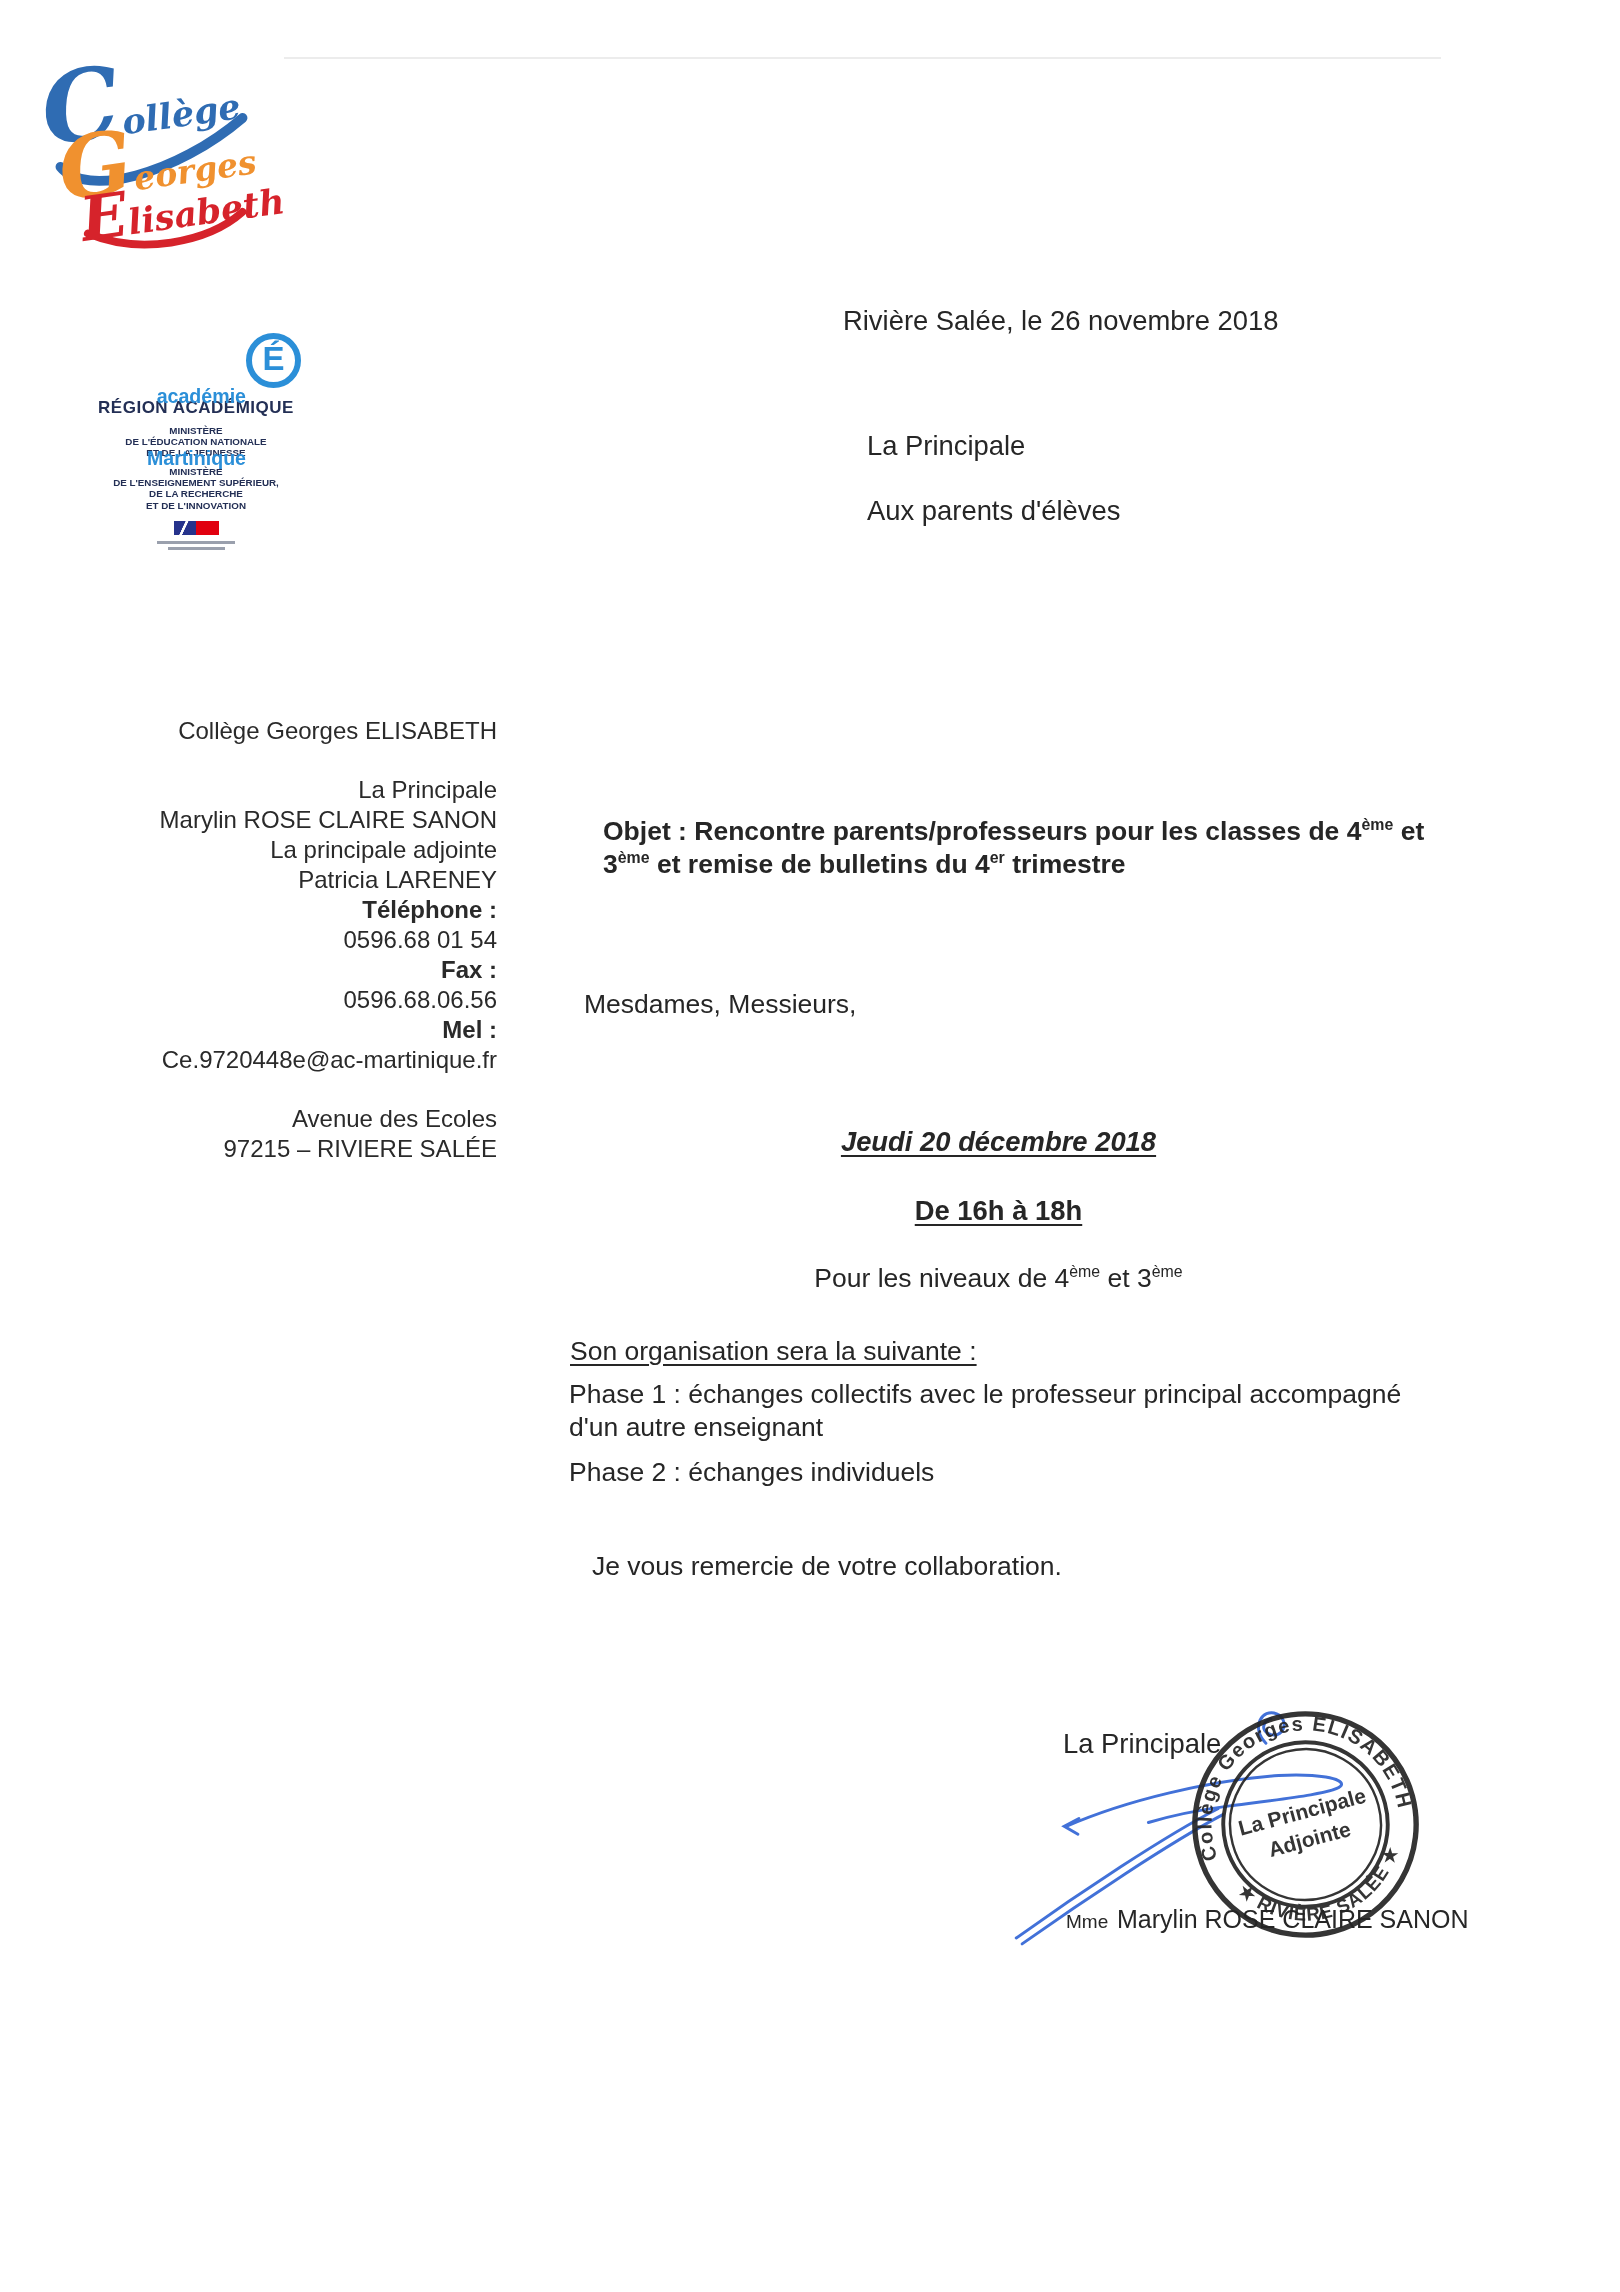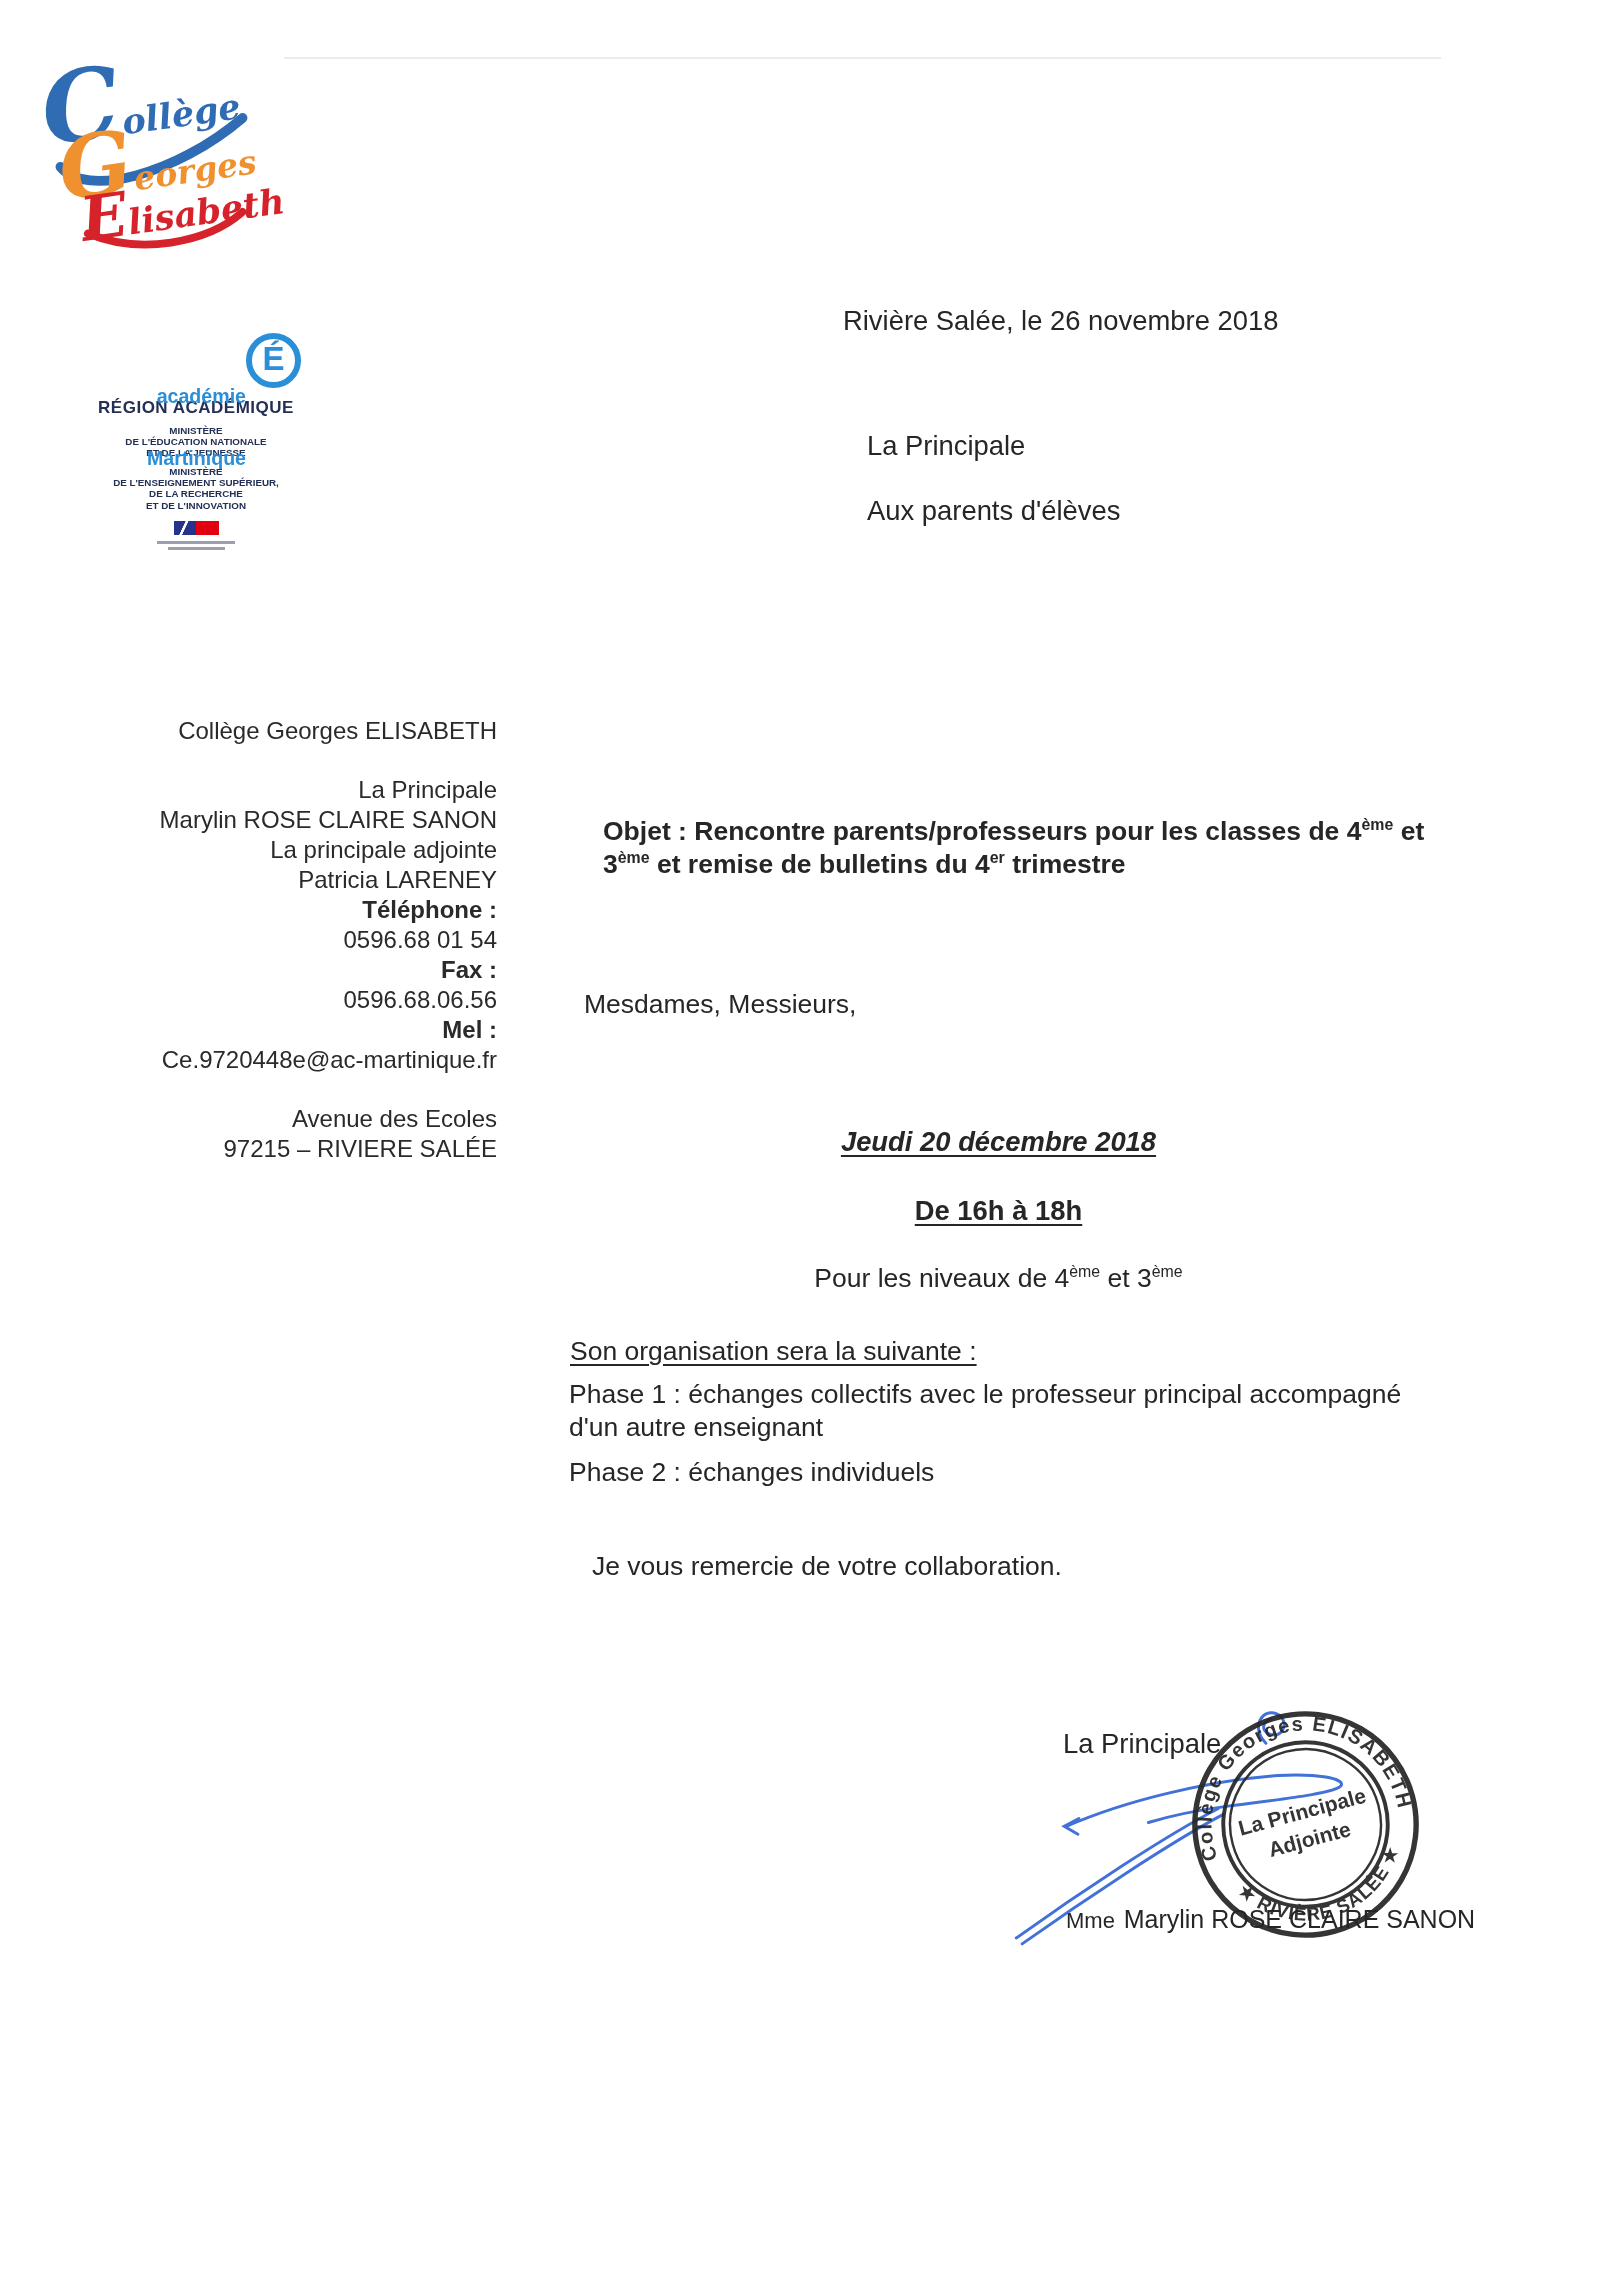--- a/index.html
+++ b/index.html
@@ -53,21 +53,21 @@
   .cline{white-space:pre;}
 
   
   .fs27{font-size:26.5px;}
   .fs28{font-size:27.4px;}
 
   
   .sig-svg{position:absolute;left:980px;top:1698px;z-index:3;}
   .stamp{position:absolute;left:1188px;top:1707px;width:235px;height:235px;transform:rotate(-15deg);z-index:4;opacity:0.92;}
   .name-line{position:absolute;left:1066px;top:1905px;display:flex;align-items:baseline;gap:8.8px;z-index:2;}
-  .name-prefix{font-size:22px;}
+  .name-prefix{font-size:19px;}
   .name-main{font-size:25px;}
 </style>
 </head>
 <body>
 
 <div class="page">
 
   <div class="scanline"></div>
 
   <div class="logo">

